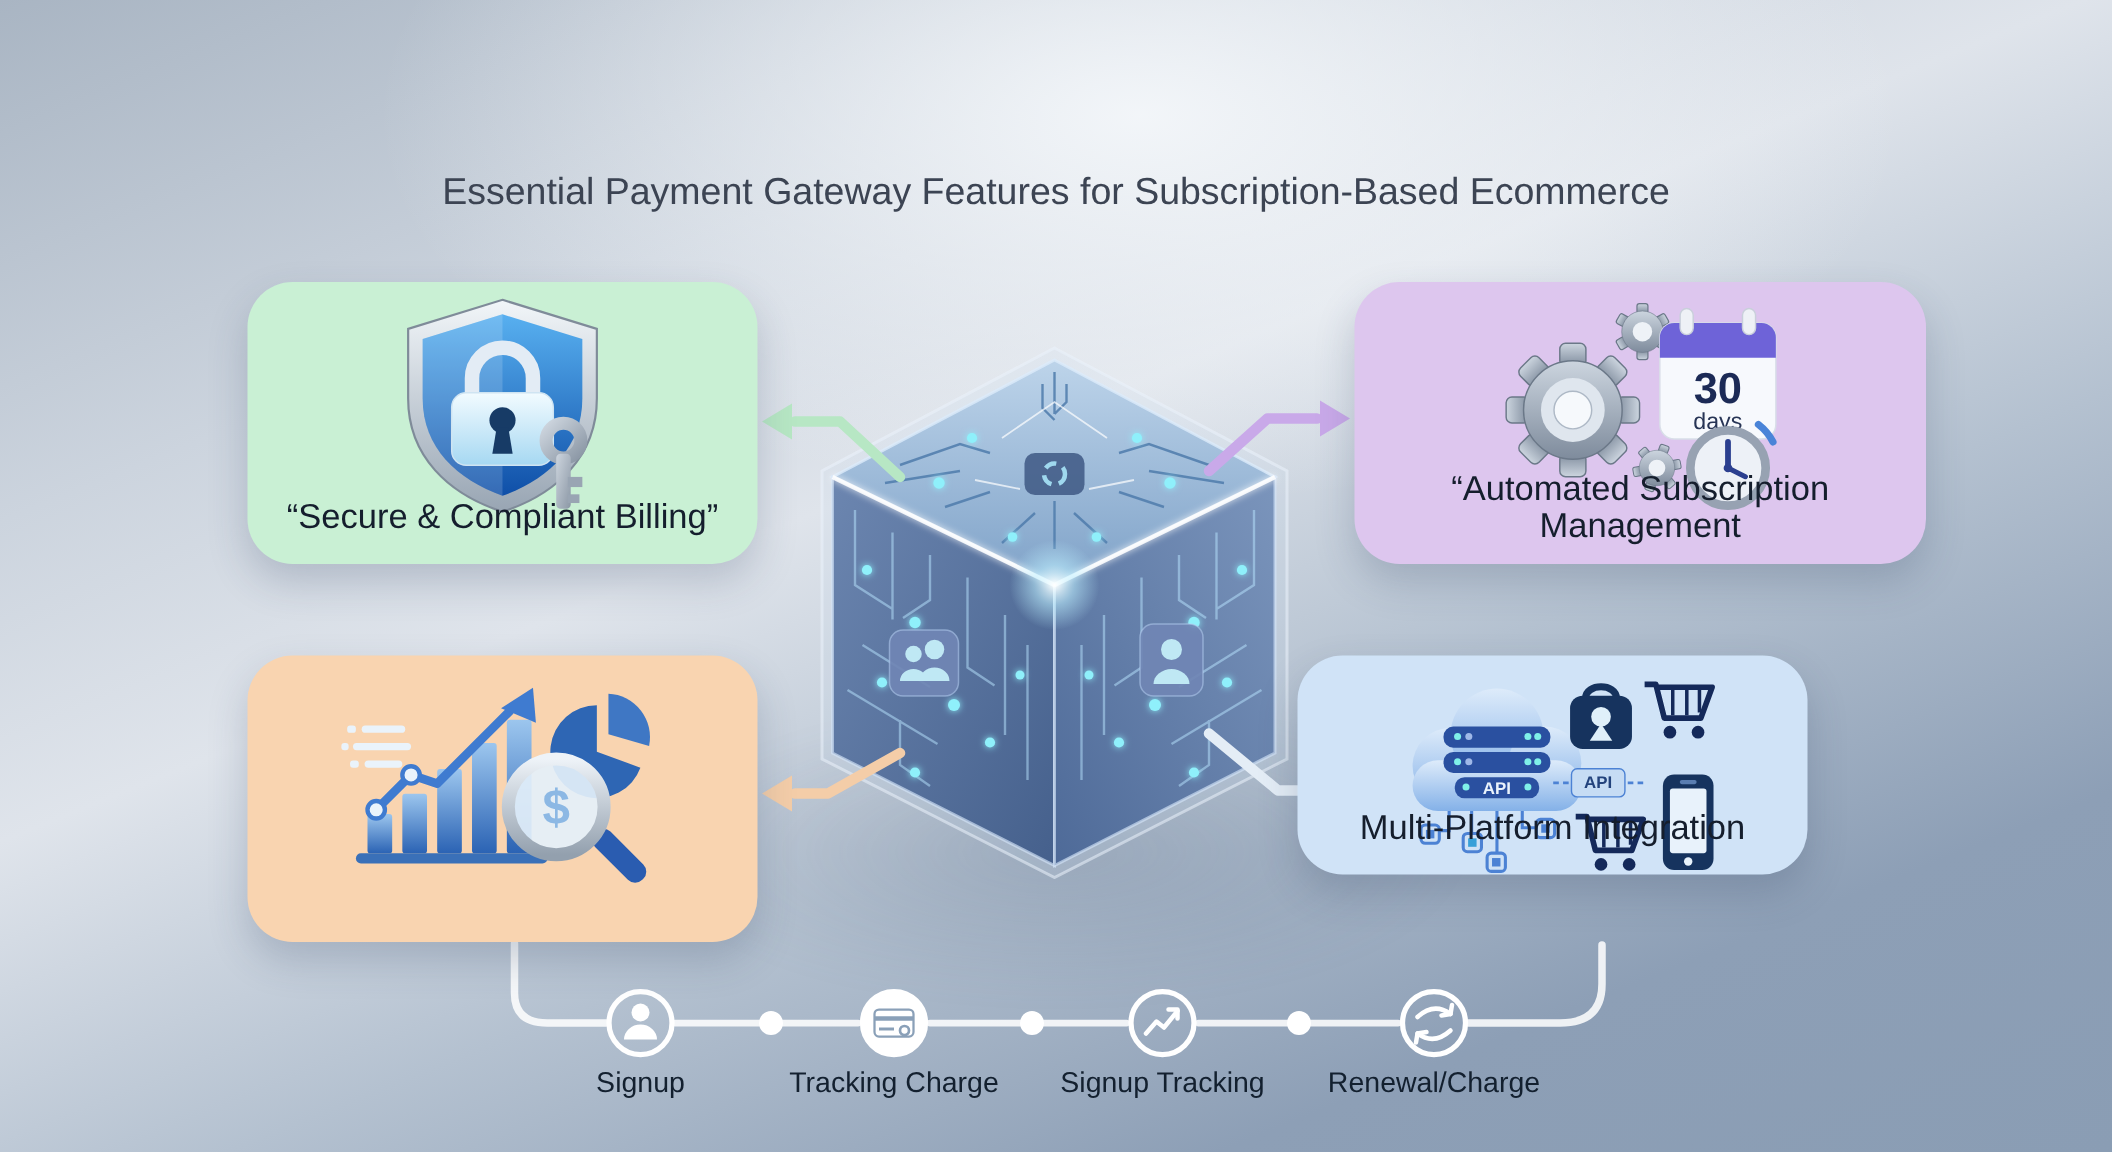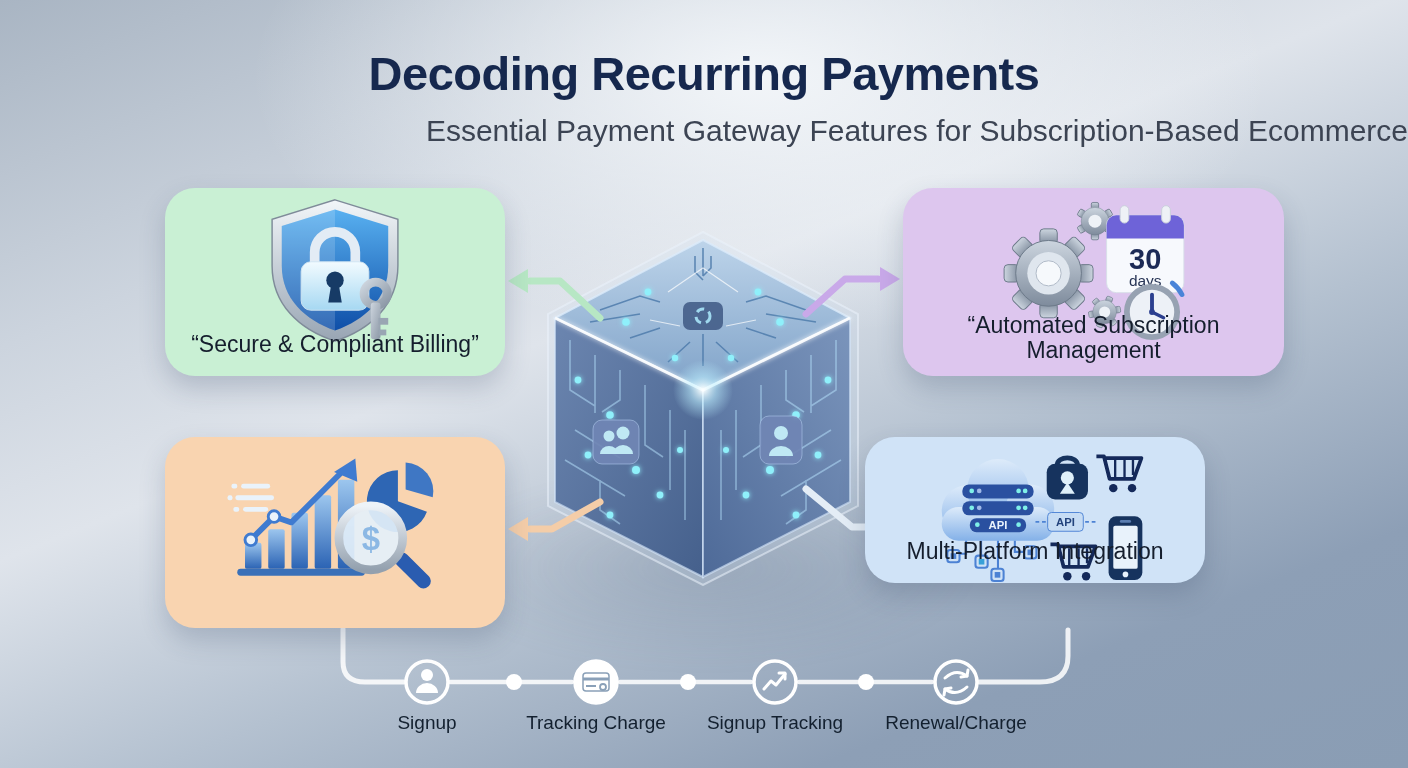--- a/index.html
+++ b/index.html
@@ -8,22 +8,22 @@
     font-family:"Liberation Sans","DejaVu Sans",sans-serif;
     background:
       radial-gradient(ellipse 820px 420px at 54% 10%, rgba(244,247,250,0.95), rgba(244,247,250,0) 62%),
       linear-gradient(158deg,#a9b5c3 0%,#ccd4de 26%,#dfe4eb 42%,#b4c1d0 62%,#8d9fb6 82%,#8a9db4 100%);
   }
   .title{
     position:absolute;left:0;right:0;top:46px;text-align:center;
     font-size:47px;font-weight:800;letter-spacing:-0.5px;color:#16284e;
   }
   .subtitle{
-    position:absolute;left:0;right:0;top:114px;text-align:right;
-    font-size:30px;font-weight:500;color:#3c4453;
+    position:absolute;left:0;right:0;top:114px;text-align:center;
+    font-size:25px;font-weight:500;color:#3c4453;
   }
   .card{
     position:absolute;width:340px;border-radius:30px;
     box-shadow:0 12px 26px rgba(45,65,95,0.22);
   }
   .card-secure{left:165px;top:188px;height:188px;background:#c9f0d4;}
   .card-automated{left:903px;top:188px;height:188px;background:#ddc6ee;padding-left:41px;}
   .card-pricing{left:165px;top:437px;height:191px;background:#f9d4b0;}
   .card-integration{left:865px;top:437px;height:146px;background:#d0e3f7;}
   .card-icon{position:absolute;top:8px;left:50%;transform:translateX(-50%);}
@@ -41,21 +41,20 @@
   .tl-label{
     position:absolute;top:712px;transform:translateX(-50%);
     font-size:19px;font-weight:500;color:#13202f;white-space:nowrap;text-align:right;
   }
 </style>
 </head>
 <body>
 
 <div class="canvas">
 
-  <div class="title">Decoding Recurring Payments</div>
   <div class="subtitle">Essential Payment Gateway Features for Subscription-Based Ecommerce</div>
 
   <div class="ground"></div>
 
   <svg class="layer" style="left:540px;top:230px;" width="326" height="356" viewBox="0 0 326 356">
     <defs>
       <linearGradient id="ftop" x1="0" y1="0" x2="0" y2="1">
         <stop offset="0" stop-color="#bdd4ea"></stop>
           <stop offset="1" stop-color="#7fa2c8"></stop>
       </linearGradient>

